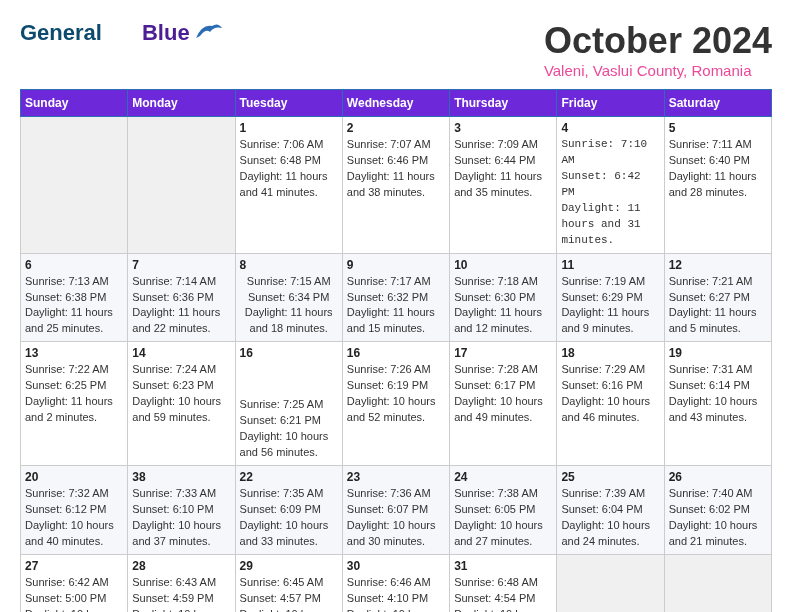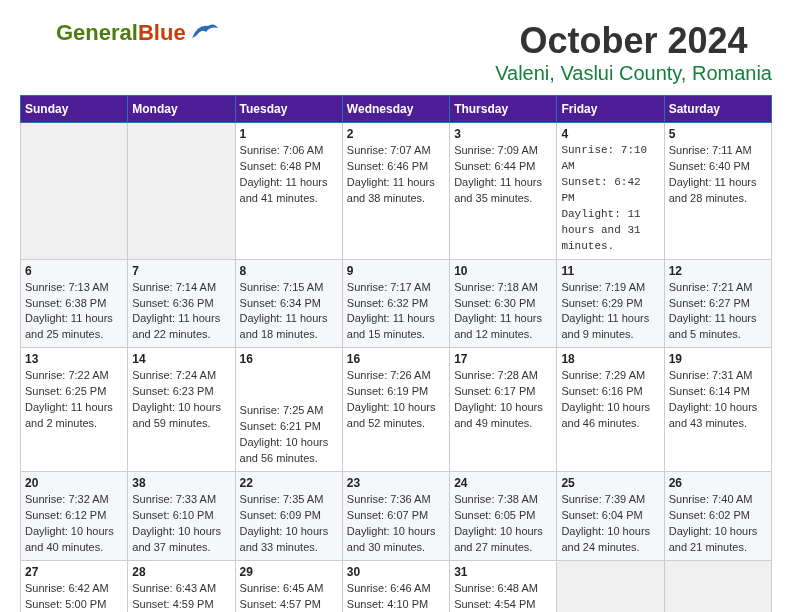--- a/index.html
+++ b/index.html
@@ -20,41 +20,41 @@
       display: flex;
       flex-direction: column;
       align-items: flex-start;
     }
     .logo-text {
       font-size: 22px;
       font-weight: bold;
       color: #333;
       line-height: 1.1;
     }
-    .logo-text span.general { color: #4d7c0f; margin-left: 36px; }
-    .logo-text span.blue { color: #c2410c; }
+    .logo-text span.general { color: #0c4a6e; }
+    .logo-text span.blue { color: #4c1d95; margin-left: 40px; }
     .title-block {
-      text-align: center;
+      text-align: left;
     }
     .month-title {
       font-size: 36px;
       font-weight: bold;
       color: #333;
     }
     .location {
-      font-size: 20px;
-      color: #15803d;
+      font-size: 15px;
+      color: #ec4899;
     }
     .calendar {
       width: 100%;
       border-collapse: collapse;
       font-size: 11px;
     }
     .calendar th {
-      background-color: #4c1d95;
+      background-color: #6d28d9;
       color: #fff;
       padding: 6px 4px;
       text-align: left;
       font-size: 12px;
       font-weight: bold;
       border: 1px solid #2a6db5;
     }
     .calendar td {
       border: 1px solid #ccc;
       vertical-align: top;
@@ -157,21 +157,21 @@
 Daylight: 11 hours and 25 minutes.</div>
         </td>
         <td>
           <div class="day-num">7</div>
           <div class="day-info" style="white-space: pre-line;">Sunrise: 7:14 AM
 Sunset: 6:36 PM
 Daylight: 11 hours and 22 minutes.</div>
         </td>
         <td>
           <div class="day-num">8</div>
-          <div class="day-info" style="white-space: pre-line;">Sunrise: 7:15 AM
+          <div class="day-info" style="white-space: pre-line; text-align: center;">Sunrise: 7:15 AM
 Sunset: 6:34 PM
 Daylight: 11 hours and 18 minutes.</div>
         </td>
         <td>
           <div class="day-num">9</div>
           <div class="day-info" style="white-space: pre-line;">Sunrise: 7:17 AM
 Sunset: 6:32 PM
 Daylight: 11 hours and 15 minutes.</div>
         </td>
         <td>

